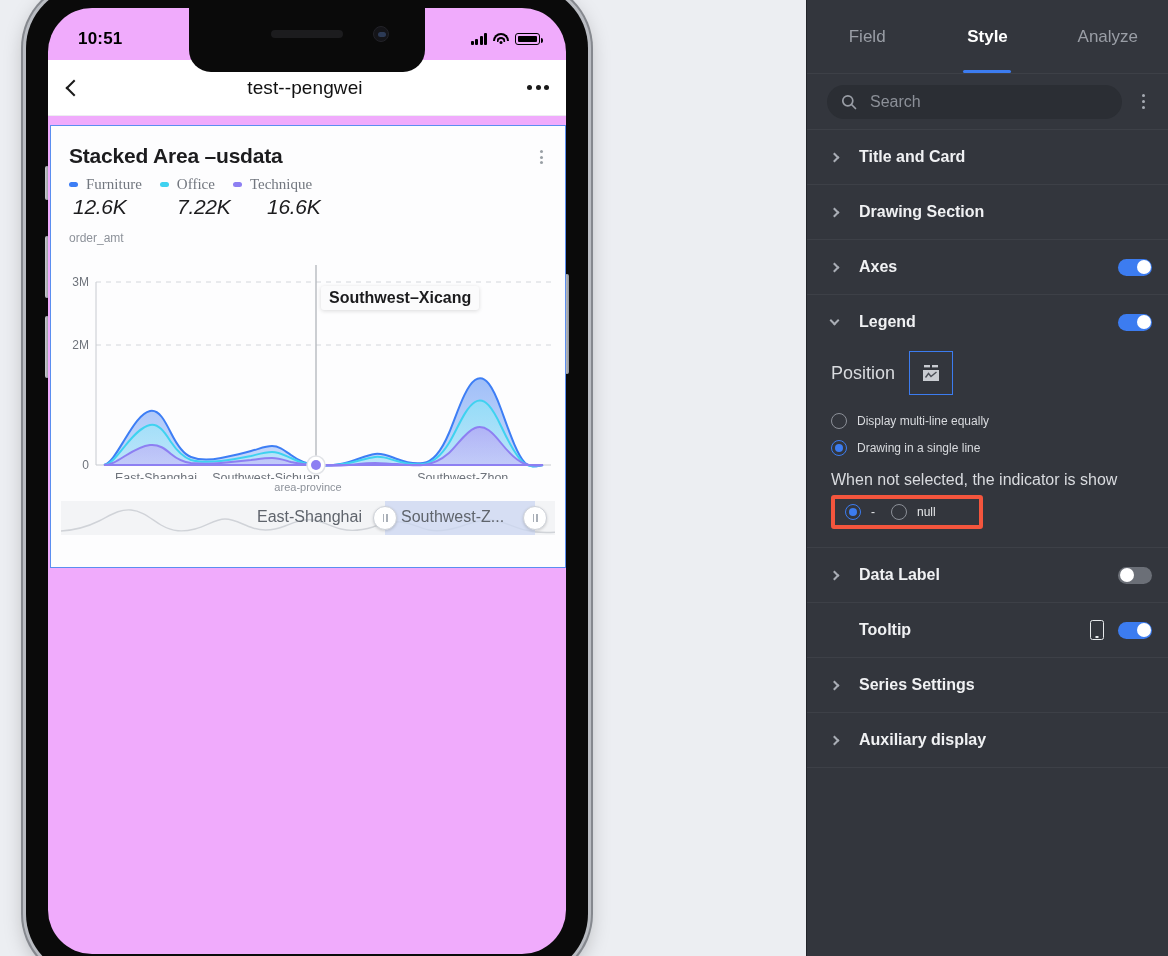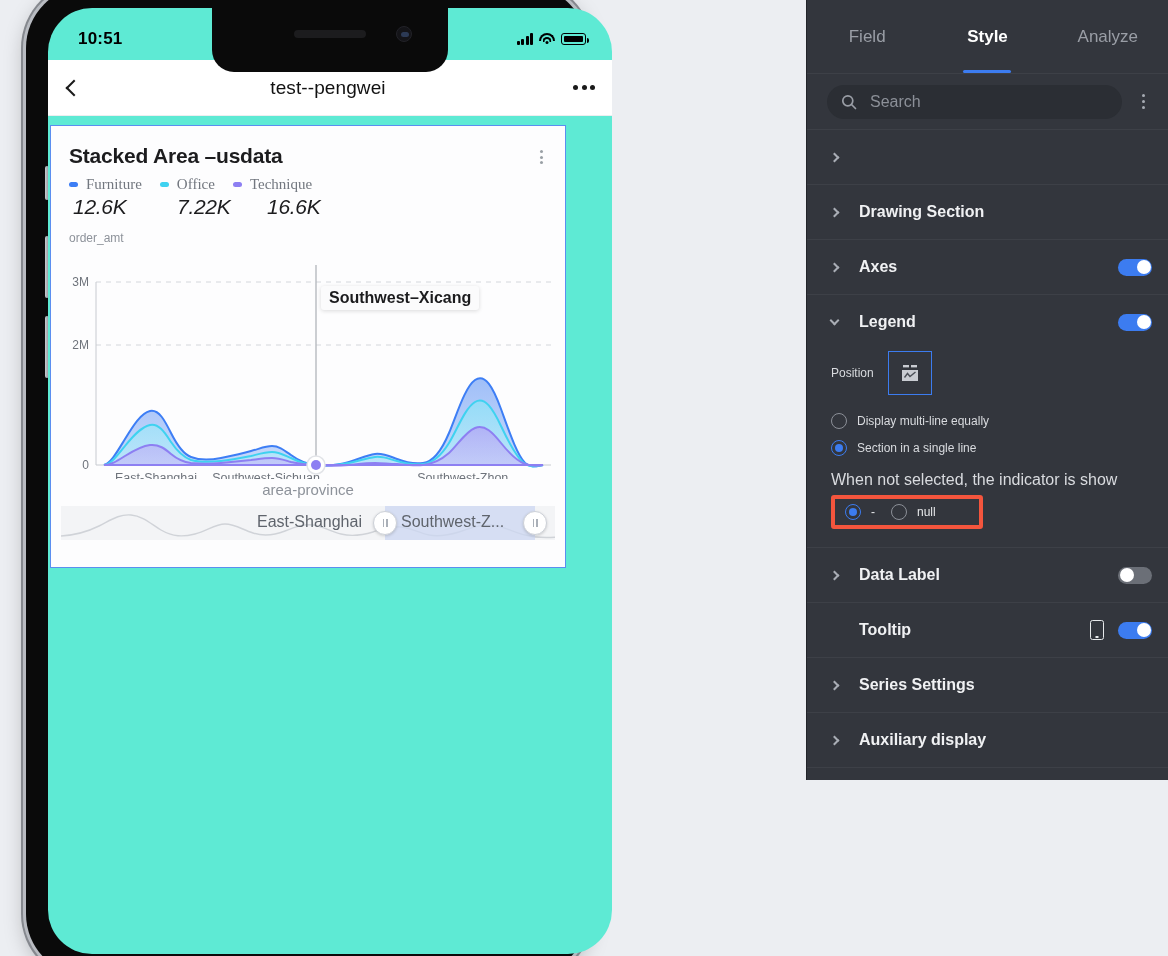--- a/index.html
+++ b/index.html
@@ -20,23 +20,23 @@
   
   .phone-frame {
     position: absolute; left: 26px; top: -14px;
     width: 562px; height: 990px;
     border-radius: 62px;
     background: #0a0a0a;
     box-shadow: 0 0 0 3px #b9bcc2, 0 0 0 5px #85888e, 0 6px 22px rgba(0,0,0,.28);
   }
   .phone-screen {
     position: absolute; left: 22px; top: 22px;
-    width: 564px; height: 946px;
+    width: 518px; height: 946px;
     border-radius: 44px;
-    background: #5eead4;
+    background: #f0abfc;
     overflow: hidden;
   }
   
   .btn-side {
     position: absolute; background: linear-gradient(90deg,#c9ccd1,#8e9197);
     border-radius: 2px;
   }
   .btn-silent { left: 19px; top: 180px; width: 4px; height: 34px; }
   .btn-volup  { left: 19px; top: 250px; width: 4px; height: 62px; }
   .btn-voldn  { left: 19px; top: 330px; width: 4px; height: 62px; }
@@ -134,21 +134,21 @@
   .xtick { font-size: 12.5px; fill: #6e737b; }
 
   .tooltip-label {
     position: absolute; left: 270px; top: 39px;
     background: #fbfbfc; color: #1c1c1e;
     font-size: 16px; font-weight: bold; padding: 3px 8px;
     border-radius: 3px; box-shadow: 0 1px 4px rgba(0,0,0,.14);
     white-space: nowrap;
   }
 
-  .xaxis-title { text-align:center; font-size: 15px; color: #8d929a; margin-top: 2px; }
+  .xaxis-title { text-align:center; font-size: 11px; color: #8d929a; margin-top: 2px; }
 
   
   .brush {
     position: relative; margin: 8px 10px 0 10px; height: 34px;
     background: #f3f4f6; overflow: hidden;
   }
   .brush-sel {
     position: absolute; left: 324px; top: 0; width: 150px; height: 34px;
     background: #ccd7f2; opacity: .75;
   }
@@ -162,21 +162,21 @@
     position: absolute; top: 5px; width: 24px; height: 24px; border-radius: 50%;
     background: #fff; border: 1px solid #cdd1d8; box-shadow: 0 1px 3px rgba(0,0,0,.16);
     display:flex; align-items:center; justify-content:center; gap:2px; cursor: ew-resize;
   }
   .brush-handle i { width: 1.5px; height: 8px; background: #aab0b8; display:block; }
   .brush-handle.h1 { left: 312px; }
   .brush-handle.h2 { left: 462px; }
 
   
   .panel {
-    position: absolute; left: 806px; top: 0; width: 362px; height: 780px;
+    position: absolute; left: 806px; top: 0; width: 362px; height: 956px;
     background: #33363d; color: #e6e8ea;
     border-left: 1px solid #22242a;
   }
   .panel-tabs { display:flex; height: 74px; align-items: center;
     border-bottom: 1px solid #3d4047; }
   .tab { flex: 1; text-align: center; font-size: 17px; color: #9a9ea6;
     position: relative; height: 100%; display:flex; align-items:center;
     justify-content:center; cursor:pointer; }
   .tab.active { color: #ffffff; font-weight: bold; }
   .tab.active::after {
@@ -209,21 +209,21 @@
     cursor: pointer; }
   .toggle.on  { background: #3c7cf0; }
   .toggle.off { background: #6b6f77; }
   .toggle .knob { position:absolute; top: 1.5px; width: 14px; height: 14px;
     border-radius: 50%; background: #fff; }
   .toggle.on .knob  { right: 1.5px; }
   .toggle.off .knob { left: 1.5px; }
 
   .sec-body { padding: 2px 0 18px 0; }
   .pos-row { display:flex; align-items:center; gap: 14px; margin-bottom: 12px; }
-  .pos-label { font-size: 12px; color: #d9dbdf; }
+  .pos-label { font-size: 18px; color: #d9dbdf; }
   .pos-btn { width: 44px; height: 44px; border: 1px solid #3c7cf0;
     display:flex; align-items:center; justify-content:center; cursor:pointer; }
 
   .radio-line { display:flex; align-items:center; gap: 10px; height: 27px; }
   .radio { width: 16px; height: 16px; border-radius: 50%;
     border: 1.5px solid #8c9098; position: relative; flex: none; cursor: pointer; }
   .radio.sel { border-color: #3c7cf0; }
   .radio.sel::after { content:""; position:absolute; left: 3px; top: 3px;
     width: 8px; height: 8px; border-radius: 50%; background: #3c7cf0; }
   .radio-text { font-size: 12px; color: #d9dbdf; }
@@ -450,20 +450,21 @@
           <i></i>
           <i></i>
       </div>
     </div>
 
     <div class="section">
       <div class="sec-head">
         <span class="sec-caret">
           <span class="caret right"></span>
         </span>
+        <span class="sec-title">Title and Card</span>
       </div>
     </div>
 
     <div class="section">
       <div class="sec-head">
         <span class="sec-caret">
           <span class="caret right"></span>
         </span>
         <span class="sec-title">Drawing Section</span>
       </div>
@@ -505,21 +506,21 @@
             </svg>
           </span>
         </div>
 
         <div class="radio-line">
           <span class="radio"></span>
           <span class="radio-text">Display multi-line equally</span>
         </div>
         <div class="radio-line">
           <span class="radio sel"></span>
-          <span class="radio-text">Section in a single line</span>
+          <span class="radio-text">Drawing in a single line</span>
         </div>
 
         <div class="hint-text">When not selected, the indicator is show</div>
 
         <div class="highlight-box">
           <span class="radio sel"></span>
           <span class="radio-text">-</span>
           <span class="radio" style="margin-left:6px"></span>
           <span class="radio-text">null</span>
         </div>

